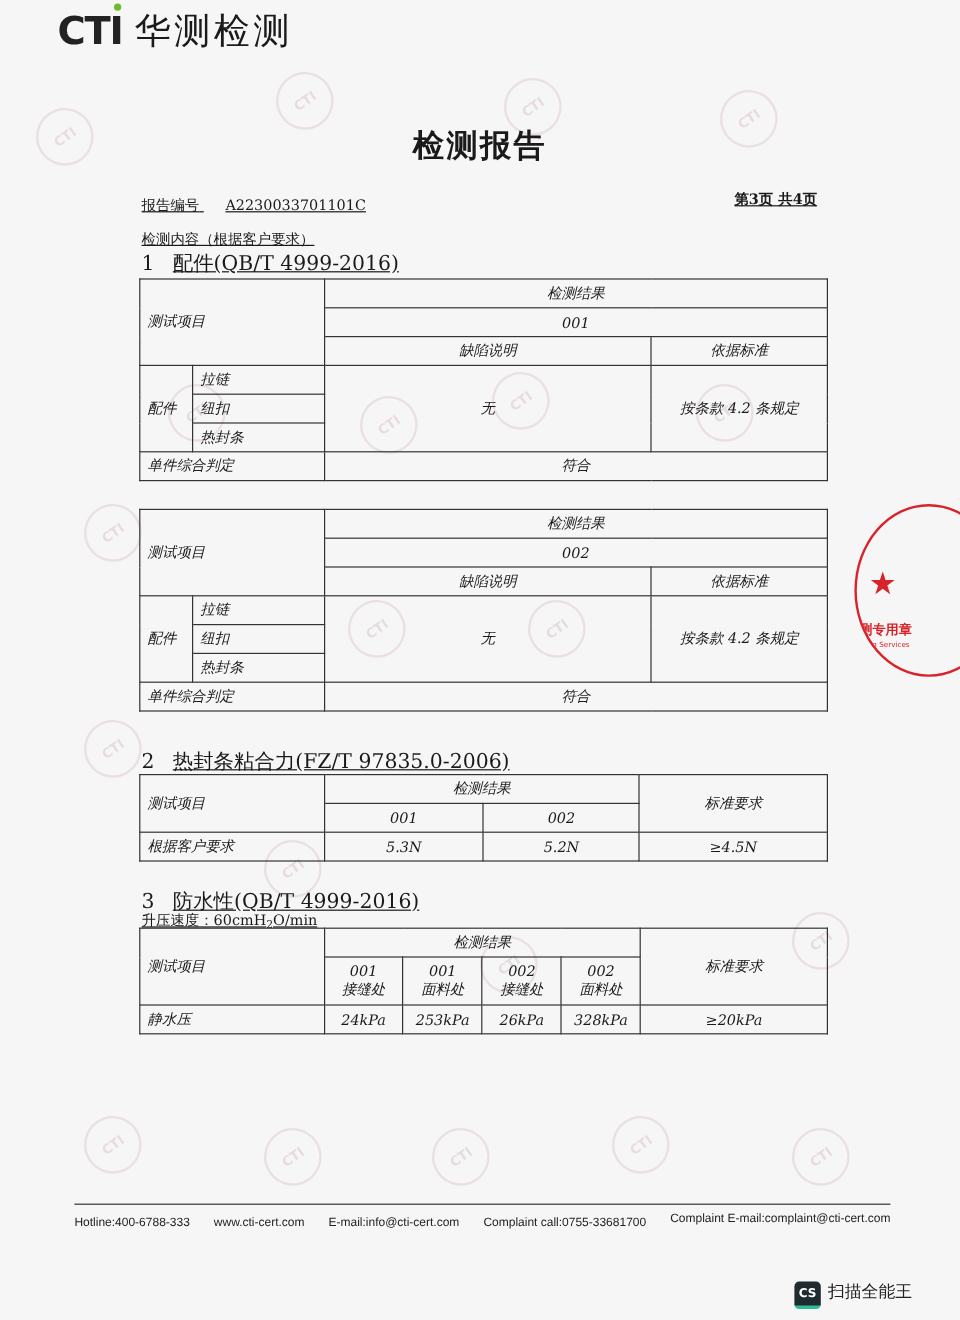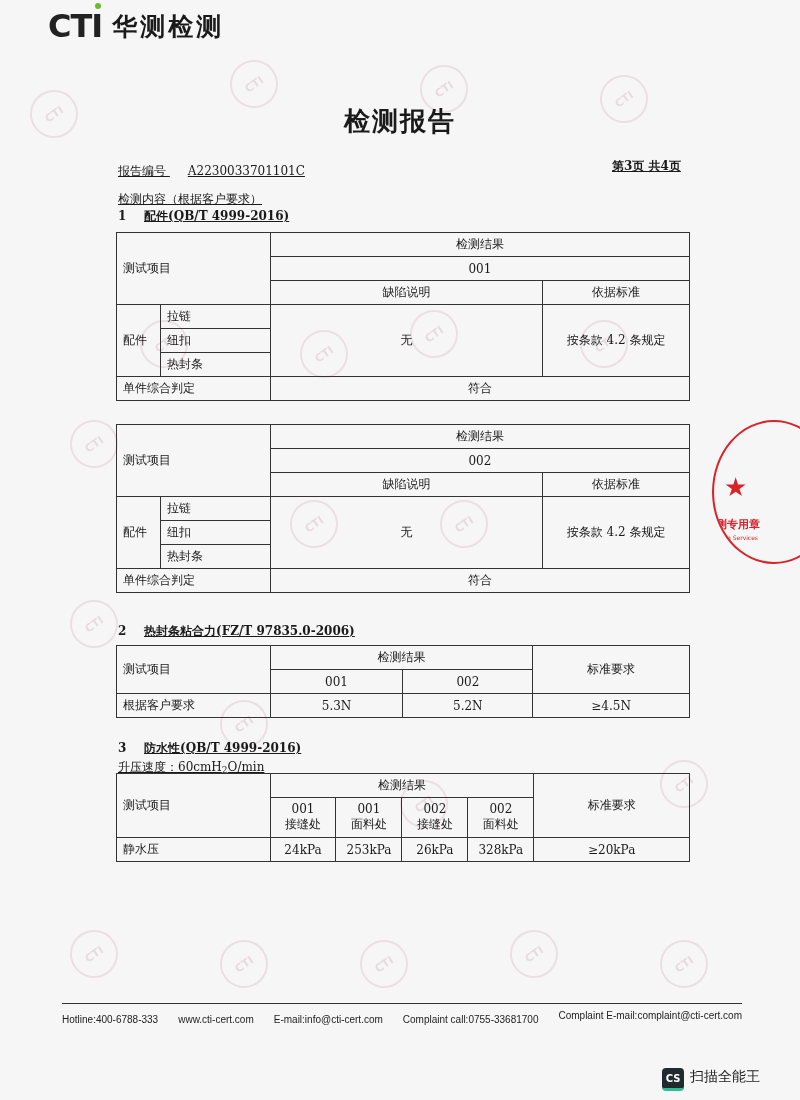--- a/index.html
+++ b/index.html
@@ -21,36 +21,36 @@
   .logo {
     position: absolute; left: 48px; top: 6px; height: 40px;
     display: flex; align-items: center;
   }
   .logo-cti {
     font-family: "DejaVu Sans", sans-serif; font-weight: bold; font-size: 32px;
     color: #222; letter-spacing: -1px; position: relative;
   }
   .logo-dot { position: absolute; right: 1px; top: -4px; width: 6px; height: 6px; background: #6cbb2f; border-radius: 50%; }
   .logo-cn {
-    font-family: "DejaVu Sans", sans-serif; font-weight: bold; font-size: 25px;
+    font-family: "DejaVu Sans", sans-serif; font-weight: normal; font-size: 30px;
     color: #1a1a1a; margin-left: 10px; letter-spacing: 3px;
   }
   .title {
     position: absolute; top: 104px; left: 0; width: 800px; text-align: center;
     font-family: "DejaVu Sans", sans-serif; font-size: 26px; font-weight: bold; letter-spacing: 2px;
   }
   .meta { position: absolute; font-size: 12px; text-decoration: underline; }
-  .section-h { position: absolute; font-size: 12px; font-weight: bold; }
+  .section-h { position: absolute; font-size: 17px; font-weight: normal; }
   .section-h .num { display: inline-block; width: 26px; }
   .section-h .txt { text-decoration: underline; }
   table.rpt {
     position: absolute; border-collapse: collapse; font-size: 12px;
   }
   table.rpt td {
-    border: 1.3px solid #333; padding: 0 6px; height: 23px; vertical-align: middle;
+    border: 1.3px solid #333; padding: 0 6px; height: 23px; vertical-align: middle; font-style: italic;
   }
   td.c { text-align: center; }
   .sub { font-size: 9px; vertical-align: -2px; }
   .footer-line { position: absolute; left: 62px; top: 1003px; width: 680px; border-top: 1.5px solid #333; }
   .footer {
     position: absolute; left: 62px; top: 1014px; width: 680px;
     font-family: "Liberation Sans", sans-serif; font-size: 10px; color: #222;
     display: flex; justify-content: space-between; align-items: flex-end;
   }
   .stamp {

